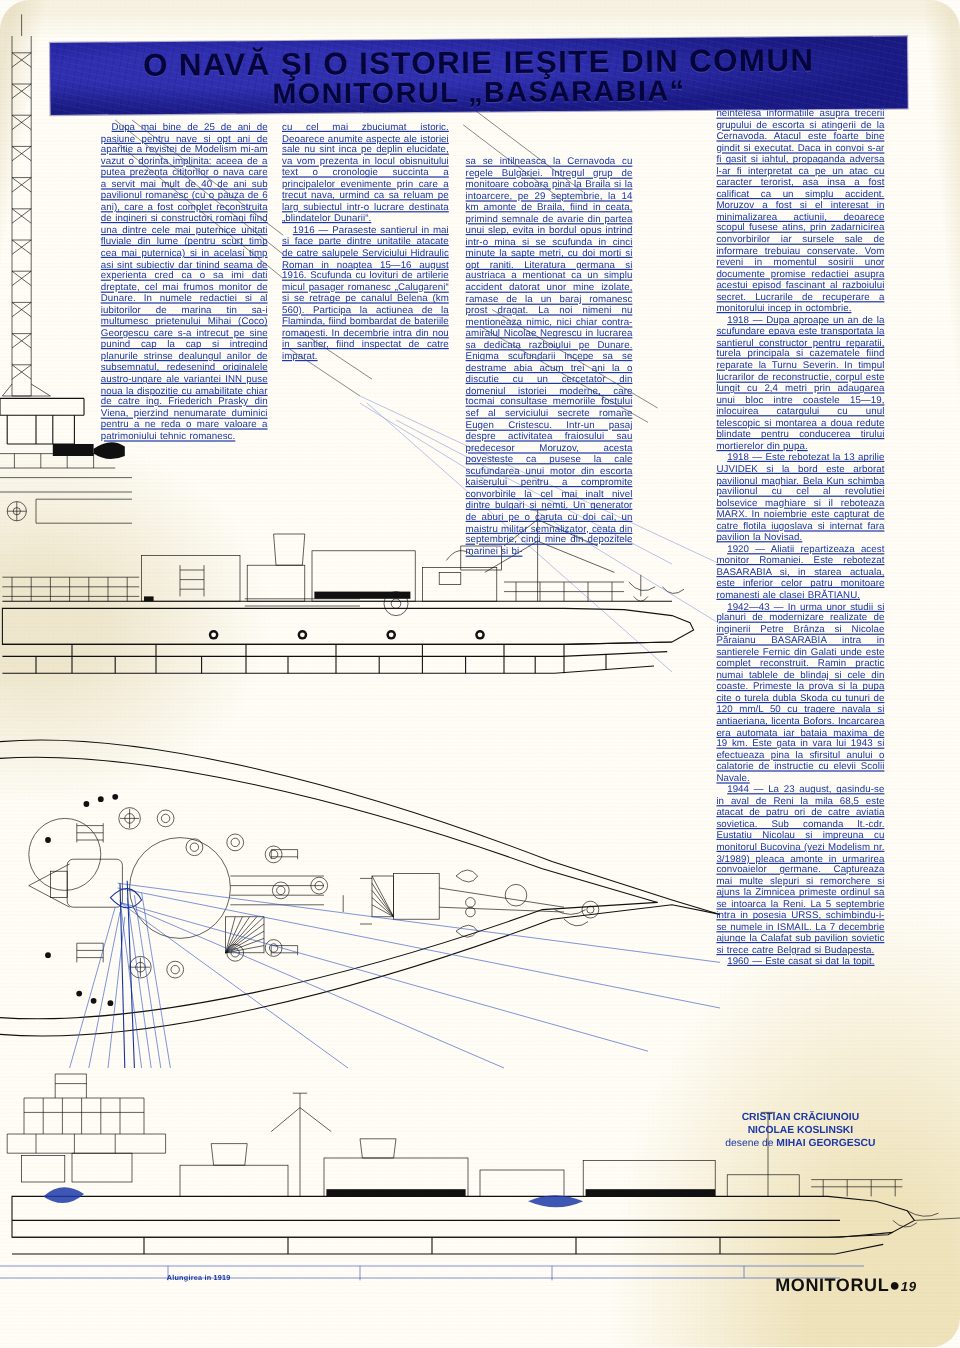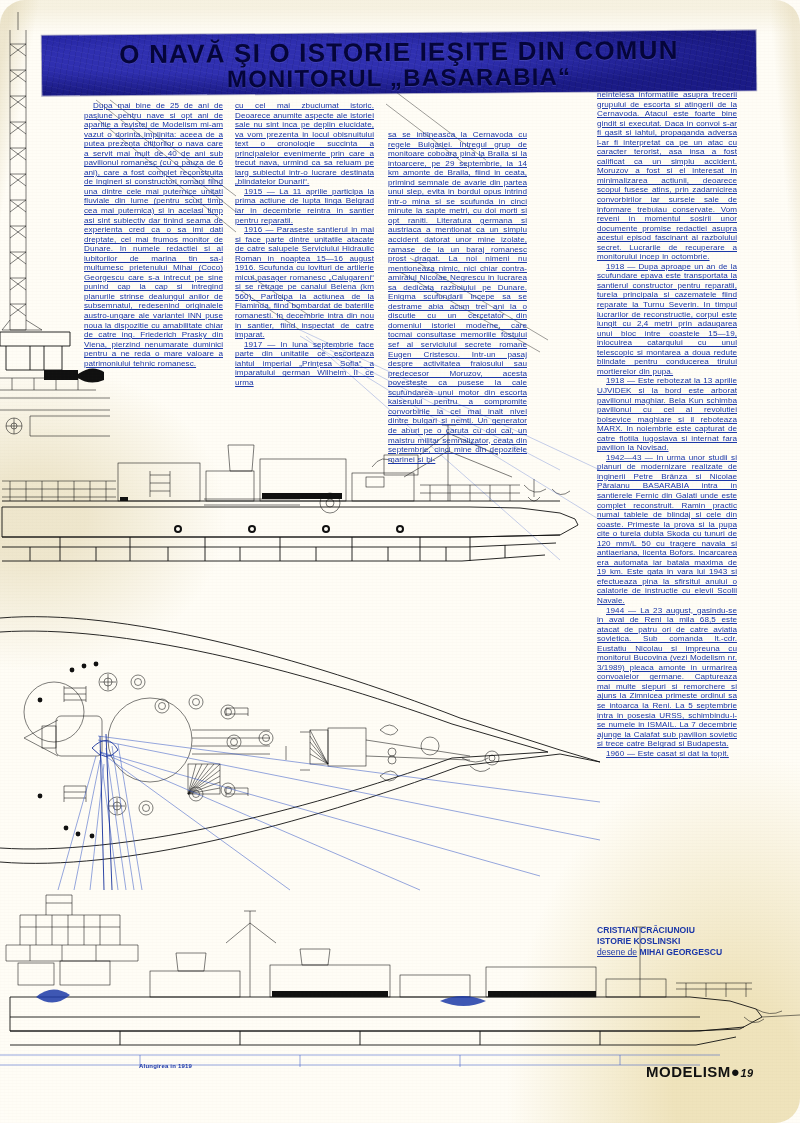--- a/index.html
+++ b/index.html
@@ -68,23 +68,23 @@
   .col p{margin:0;text-indent:9px;text-decoration:underline;}
   .col p.noind{text-indent:0;}
   #col1{left:84px;  top:101px; width:139px;}
   #col2{left:235px; top:101px; width:139px;}
   #col3{left:388px; top:101px; width:139px;margin-top:29px;}
   #col4{left:597px; top:90px; width:140px;}
 
   .byline{
     position:absolute;left:597px;top:925px;width:140px;
     color:#1b37a8;font-size:8.6px;line-height:11px;font-weight:bold;
-    text-align:left;
-  }
-  .byline .small{font-weight:normal;text-decoration:underline;}
+    text-align:center;
+  }
+  .byline .small{font-weight:normal;}
 
   
   #footer{
     position:absolute;left:646px;top:1063px;
     font-size:15px;font-weight:bold;letter-spacing:.5px;
     color:#111;
   }
   #footer .dot{color:#111;}
   #footer .pg{font-size:11px;font-style:italic;}
 
@@ -361,46 +361,45 @@
     <div class="line1">O NAVĂ ŞI O ISTORIE IEŞITE DIN COMUN</div>
     <div class="line2">MONITORUL „BASARABIA“</div>
   </div>
 
   <div class="col" id="col1">
     <p>Dupa mai bine de 25 de ani de pasiune pentru nave si opt ani de aparitie a revistei de Modelism mi-am vazut o dorinta implinita: aceea de a putea prezenta cititorilor o nava care a servit mai mult de 40 de ani sub pavilionul romanesc (cu o pauza de 6 ani), care a fost complet reconstruita de ingineri si constructori romani fiind una dintre cele mai puternice unitati fluviale din lume (pentru scurt timp cea mai puternica) si in acelasi timp asi sint subiectiv dar tinind seama de experienta cred ca o sa imi dati dreptate, cel mai frumos monitor de Dunare. In numele redactiei si al iubitorilor de marina tin sa-i multumesc prietenului Mihai (Coco) Georgescu care s-a intrecut pe sine punind cap la cap si intregind planurile strinse dealungul anilor de subsemnatul, redesenind originalele austro-ungare ale variantei INN puse noua la dispozitie cu amabilitate chiar de catre ing. Friederich Prasky din Viena, pierzind nenumarate duminici pentru a ne reda o mare valoare a patrimoniului tehnic romanesc.</p>
   </div>
 
   <div class="col" id="col2">
     <p class="noind">cu cel mai zbuciumat istoric. Deoarece anumite aspecte ale istoriei sale nu sint inca pe deplin elucidate, va vom prezenta in locul obisnuitului text o cronologie succinta a principalelor evenimente prin care a trecut nava, urmind ca sa reluam pe larg subiectul intr-o lucrare destinata „blindatelor Dunarii“.</p>
-    <p>1915 — La 11 aprilie participa la prima actiune de lupta linga Belgrad iar in decembrie reintra in santier pentru reparatii.</p>
     <p>1916 — Paraseste santierul in mai si face parte dintre unitatile atacate de catre salupele Serviciului Hidraulic Roman in noaptea 15—16 august 1916. Scufunda cu lovituri de artilerie micul pasager romanesc „Calugareni“ si se retrage pe canalul Belena (km 560). Participa la actiunea de la Flaminda, fiind bombardat de bateriile romanesti. In decembrie intra din nou in santier, fiind inspectat de catre imparat.</p>
-    <p>1917 — In luna septembrie face parte din unitatile ce escorteaza iahtul imperial „Prinţesa Sofia“ a imparatului german Wilhelm II ce urma</p>
   </div>
 
   <div class="col" id="col3">
     <p class="noind">sa se intilneasca la Cernavoda cu regele Bulgariei. Intregul grup de monitoare coboara pina la Braila si la intoarcere, pe 29 septembrie, la 14 km amonte de Braila, fiind in ceata, primind semnale de avarie din partea unui slep, evita in bordul opus intrind intr-o mina si se scufunda in cinci minute la sapte metri, cu doi morti si opt raniti. Literatura germana si austriaca a mentionat ca un simplu accident datorat unor mine izolate, ramase de la un baraj romanesc prost dragat. La noi nimeni nu mentioneaza nimic, nici chiar contra-amiralul Nicolae Negrescu in lucrarea sa dedicata razboiului pe Dunare. Enigma scufundarii incepe sa se destrame abia acum trei ani la o discutie cu un cercetator din domeniul istoriei moderne, care tocmai consultase memoriile fostului sef al serviciului secrete romane Eugen Cristescu. Intr-un pasaj despre activitatea fraiosului sau predecesor Moruzov, acesta povesteste ca pusese la cale scufundarea unui motor din escorta kaiserului pentru a compromite convorbirile la cel mai inalt nivel dintre bulgari si nemti. Un generator de aburi pe o caruta cu doi cai, un maistru militar semnalizator, ceata din septembrie, cinci mine din depozitele marinei si bi-</p>
   </div>
 
   <div class="col" id="col4">
     <p class="noind">neintelesa informatiile asupra trecerii grupului de escorta si atingerii de la Cernavoda. Atacul este foarte bine gindit si executat. Daca in convoi s-ar fi gasit si iahtul, propaganda adversa l-ar fi interpretat ca pe un atac cu caracter terorist, asa insa a fost calificat ca un simplu accident. Moruzov a fost si el interesat in minimalizarea actiunii, deoarece scopul fusese atins, prin zadarnicirea convorbirilor iar sursele sale de informare trebuiau conservate. Vom reveni in momentul sosirii unor documente promise redactiei asupra acestui episod fascinant al razboiului secret. Lucrarile de recuperare a monitorului incep in octombrie.</p>
     <p>1918 — Dupa aproape un an de la scufundare epava este transportata la santierul constructor pentru reparatii, turela principala si cazematele fiind reparate la Turnu Severin. In timpul lucrarilor de reconstructie, corpul este lungit cu 2,4 metri prin adaugarea unui bloc intre coastele 15—19, inlocuirea catargului cu unul telescopic si montarea a doua redute blindate pentru conducerea tirului mortierelor din pupa.</p>
     <p>1918 — Este rebotezat la 13 aprilie UJVIDEK si la bord este arborat pavilionul maghiar. Bela Kun schimba pavilionul cu cel al revolutiei bolsevice maghiare si il reboteaza MARX. In noiembrie este capturat de catre flotila iugoslava si internat fara pavilion la Novisad.</p>
+    <p>1920 — Aliatii repartizeaza acest monitor Romaniei. Este rebotezat BASARABIA si, in starea actuala, este inferior celor patru monitoare romanesti ale clasei BRĂTIANU.</p>
     <p>1942—43 — In urma unor studii si planuri de modernizare realizate de inginerii Petre Brânza si Nicolae Păraianu BASARABIA intra in santierele Fernic din Galati unde este complet reconstruit. Ramin practic numai tablele de blindaj si cele din coaste. Primeste la prova si la pupa cite o turela dubla Skoda cu tunuri de 120 mm/L 50 cu tragere navala si antiaeriana, licenta Bofors. Incarcarea era automata iar bataia maxima de 19 km. Este gata in vara lui 1943 si efectueaza pina la sfirsitul anului o calatorie de instructie cu elevii Scolii Navale.</p>
     <p>1944 — La 23 august, gasindu-se in aval de Reni la mila 68,5 este atacat de patru ori de catre aviatia sovietica. Sub comanda lt.-cdr. Eustatiu Nicolau si impreuna cu monitorul Bucovina (vezi Modelism nr. 3/1989) pleaca amonte in urmarirea convoaielor germane. Captureaza mai multe slepuri si remorchere si ajuns la Zimnicea primeste ordinul sa se intoarca la Reni. La 5 septembrie intra in posesia URSS, schimbindu-i-se numele in ISMAIL. La 7 decembrie ajunge la Calafat sub pavilion sovietic si trece catre Belgrad si Budapesta.</p>
     <p>1960 — Este casat si dat la topit.</p>
   </div>
 
   <div class="byline">
     <div>CRISTIAN CRĂCIUNOIU</div>
-    <div>ISTORIE KOSLINSKI</div>
+    <div>NICOLAE KOSLINSKI</div>
     <div>
       <span class="small">desene de</span>
       <span>MIHAI GEORGESCU</span>
     </div>
   </div>
 
   <div id="drawcap">Alungirea in 1919</div>
 
   <div id="footer">
-    <span>MODELISM</span><span class="dot">●</span><span class="pg">19</span>
+    <span>MONITORUL</span><span class="dot">●</span><span class="pg">19</span>
   </div>
 
 </div>
 
 </body></html>

